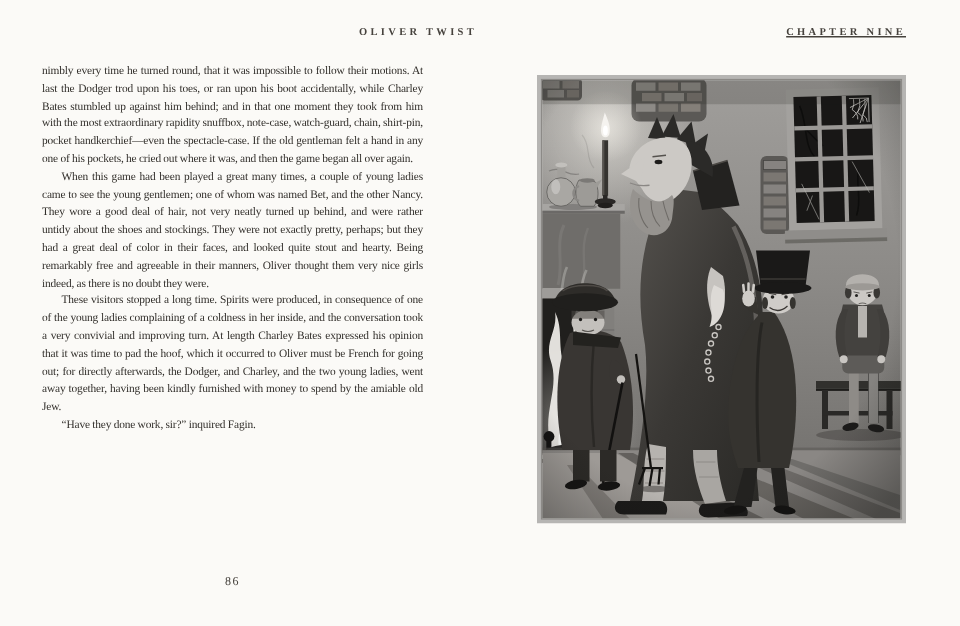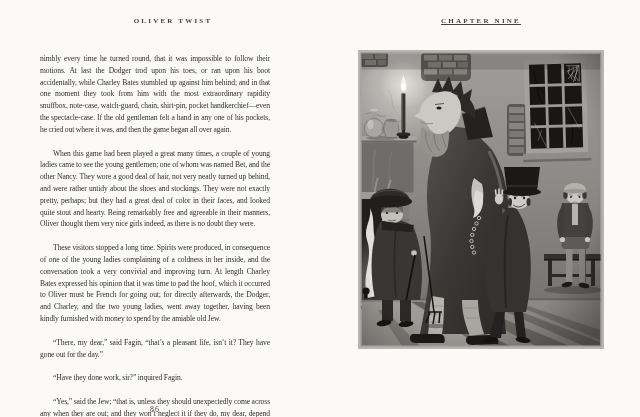--- a/index.html
+++ b/index.html
@@ -1,41 +1,39 @@
 <!DOCTYPE html>
 <html lang="en"><head>
 <meta charset="utf-8">
 <style>
   html,body{margin:0;padding:0;width:640px;height:417px;overflow:hidden;background:#fbfaf7;}
   .spread{position:relative;width:640px;height:417px;font-family:"Liberation Serif","DejaVu Serif",serif;color:#33302c;}
-  .running-header{position:absolute;top:17px;font-size:7px;font-weight:bold;letter-spacing:2.2px;color:#46423d;text-align:center;text-transform:uppercase;}
+  .running-header{position:absolute;top:17px;font-size:7px;font-weight:bold;letter-spacing:2.2px;color:#46423d;text-align:right;text-transform:uppercase;}
   .running-header.left{left:28px;width:290px;}
   .running-header.right{left:358px;width:246px;text-decoration:underline;}
   .text-block{position:absolute;left:28px;top:41px;width:254px;font-size:7.6px;line-height:11.8px;text-align:justify;letter-spacing:-0.1px;word-spacing:-0.2px;color:#322f2b;-webkit-hyphens:auto;hyphens:auto;}
-  .para{margin:12px;text-indent:13px;}
+  .para{margin:0;text-indent:13px;}
   .para.first{text-indent:0;}
-  .page-number{position:absolute;left:28px;top:383px;width:254px;text-align:center;font-size:8px;letter-spacing:1px;color:#45413c;margin-top:22px;}
+  .page-number{position:absolute;left:28px;top:383px;width:254px;text-align:center;font-size:8px;letter-spacing:1px;color:#45413c;}
   .illustration{position:absolute;left:358px;top:50px;width:246px;height:299px;}
   .illustration svg{display:block;}
 </style>
 </head>
 <body>
 
 <div class="spread">
 
   <div>
     <div class="running-header left">OLIVER TWIST</div>
     <div class="text-block">
 
     <p class="para first">nimbly every time he turned round, that it was impossible to follow their motions. At last the Dodger trod upon his toes, or ran upon his boot accidentally, while Charley Bates stumbled up against him behind; and in that one moment they took from him with the most extraordinary rapidity snuffbox, note-case, watch-guard, chain, shirt-pin, pocket handkerchief—even the spectacle-case. If the old gentleman felt a hand in any one of his pockets, he cried out where it was, and then the game began all over again.</p>
         <p class="para">When this game had been played a great many times, a couple of young ladies came to see the young gentlemen; one of whom was named Bet, and the other Nancy. They wore a good deal of hair, not very neatly turned up behind, and were rather untidy about the shoes and stockings. They were not exactly pretty, perhaps; but they had a great deal of color in their faces, and looked quite stout and hearty. Being remarkably free and agreeable in their manners, Oliver thought them very nice girls indeed, as there is no doubt they were.</p>
         <p class="para">These visitors stopped a long time. Spirits were produced, in consequence of one of the young ladies complaining of a coldness in her inside, and the conversation took a very convivial and improving turn. At length Charley Bates expressed his opinion that it was time to pad the hoof, which it occurred to Oliver must be French for going out; for directly afterwards, the Dodger, and Charley, and the two young ladies, went away together, having been kindly furnished with money to spend by the amiable old Jew.</p>
-        <p class="para">“There, my dear,” said Fagin, “that’s a pleasant life, isn’t it? They have gone out for the day.”</p>
         <p class="para">“Have they done work, sir?” inquired Fagin.</p>
-        <p class="para">“Yes,” said the Jew; “that is, unless they should unexpectedly come across any when they are out; and they won’t neglect it if they do, my dear, depend upon it.”</p>
       </div>
     <div class="page-number">86</div>
   </div>
 
   <div>
     <div class="running-header right">CHAPTER NINE</div>
 
     <div class="illustration" title="Grayscale painting: Fagin stands hunched before the fire with a watch-chain and handkerchief behind his back while the Dodger and Charley Bates practice picking his pockets and Oliver sits watching on a bench; candle and jugs on the shelf, cracked spider-webbed window behind">
       <svg width="246" height="299" viewBox="0 0 246 299" xmlns="http://www.w3.org/2000/svg">
         <defs>

